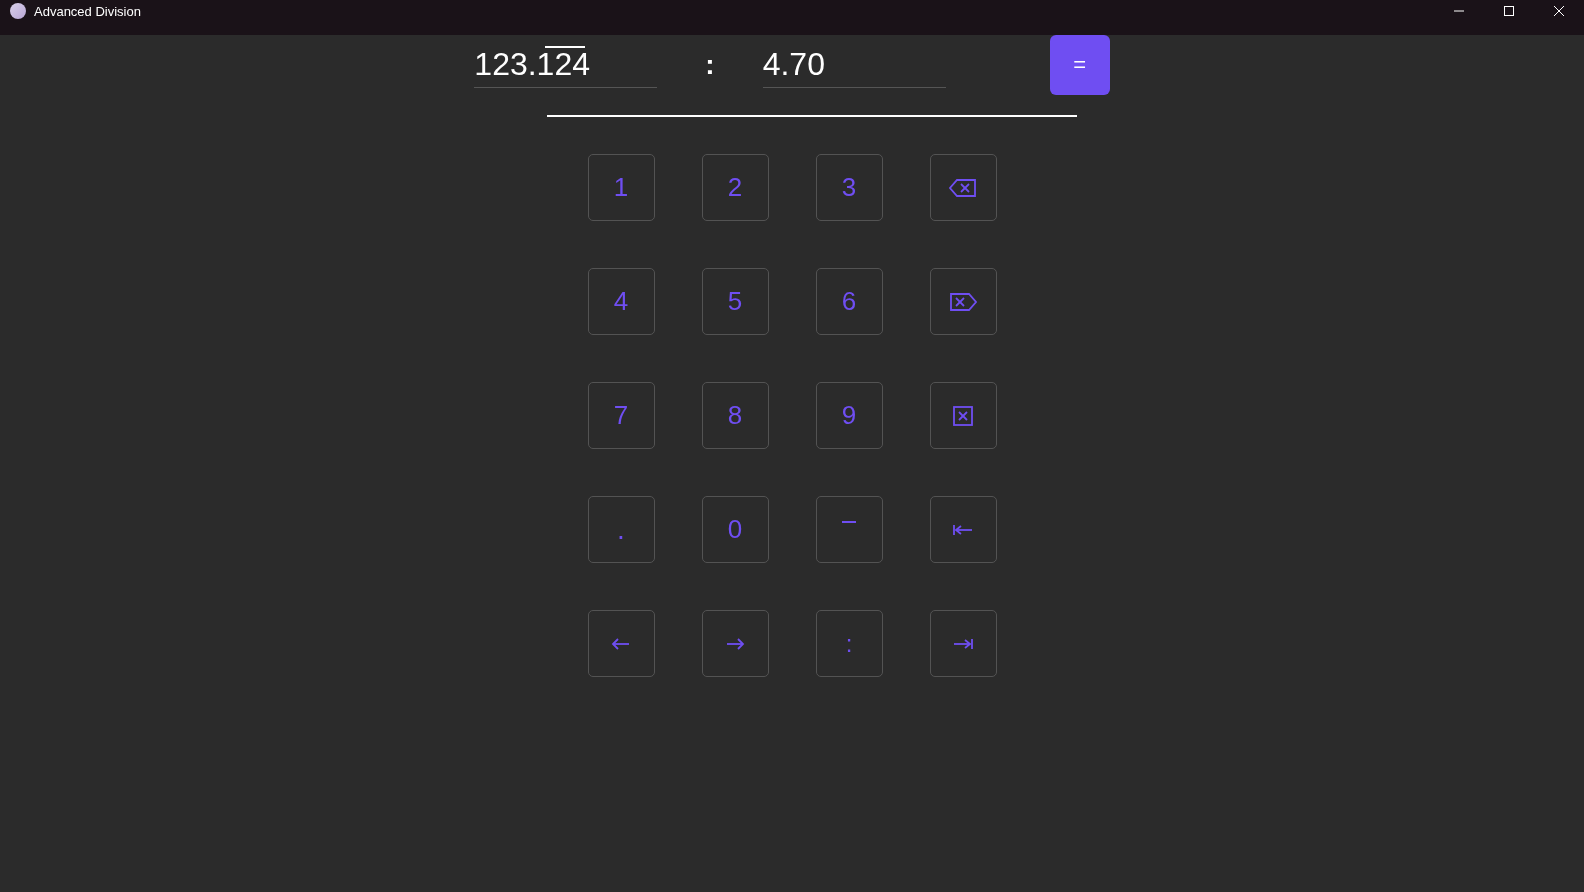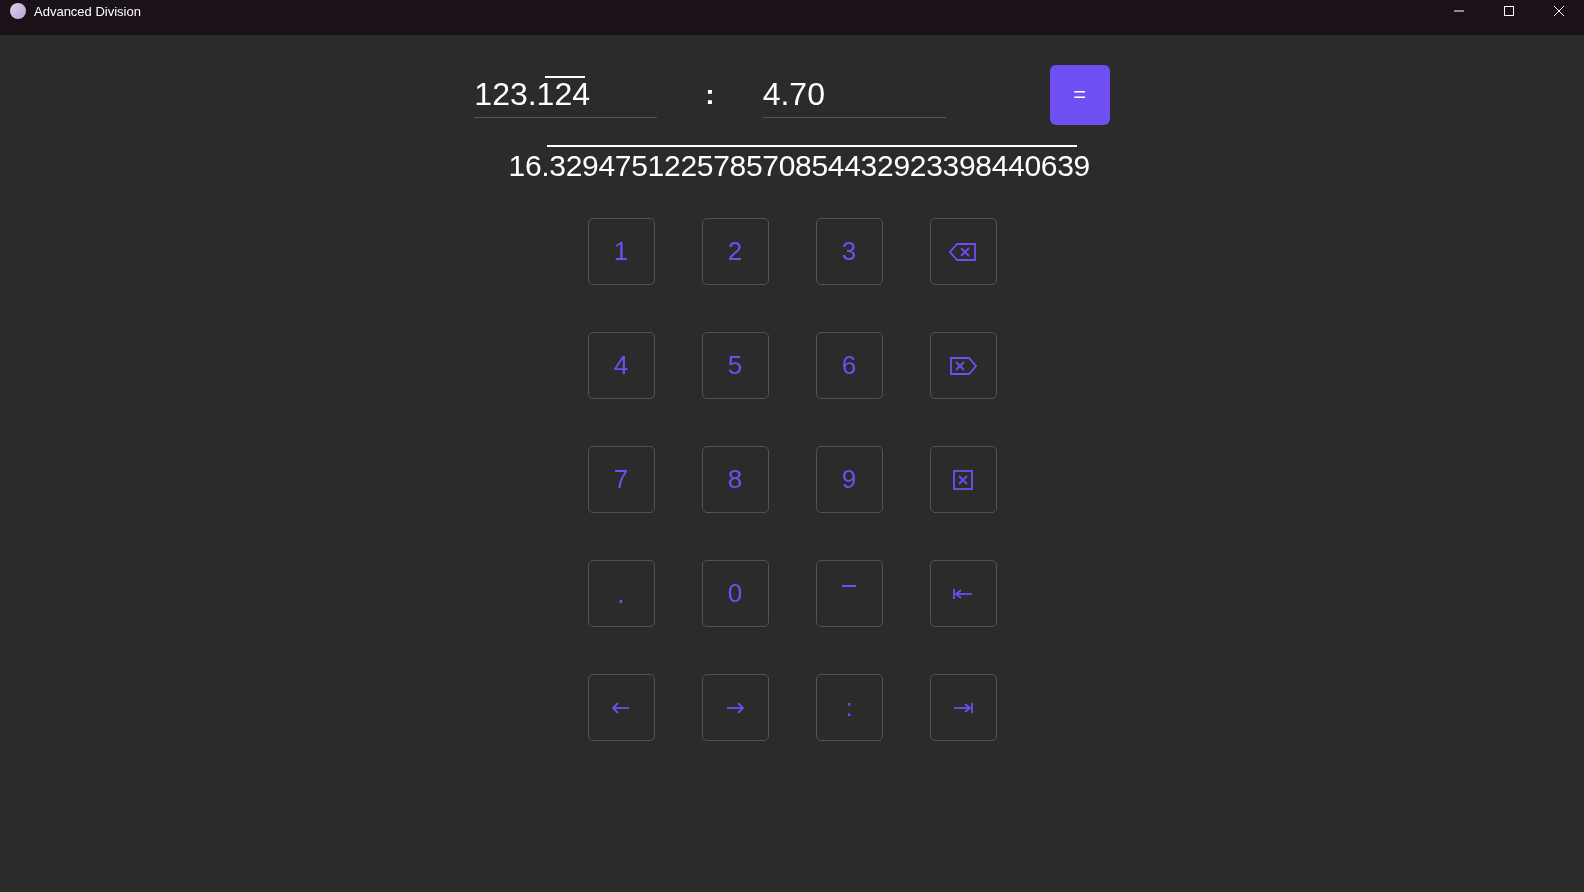--- a/index.html
+++ b/index.html
@@ -58,21 +58,20 @@
       color: #fff;
       cursor: pointer;
     }
     
     .titlebar-btn svg {
       stroke: #fff;
       fill: none;
     }
     
     .content {
-      padding-top: 30px;
       display: flex;
       flex-direction: column;
       align-items: center;
     }
     
     .input-row {
       display: flex;
       align-items: center;
       gap: 48px;
       margin-bottom: 20px;
@@ -225,21 +224,20 @@
     </div>
     <div class="divider-colon">:</div>
     <div class="input-field">
       <div class="input-text">4.70</div>
     </div>
     <button class="equals-btn">=</button>
   </div>
 
   <div class="result-row">
     <div class="result-line"></div>
-    <div class="result-text">16.329475122578570854432923398440639</div>
   </div>
 
   <div class="keypad">
     <button class="key">1</button>
     <button class="key">2</button>
     <button class="key">3</button>
     <button class="key">
       <svg width="28" height="20" viewBox="0 0 28 20">
         <path d="M8 2 L26 2 L26 18 L8 18 L1 10 Z"></path>
         <line x1="12" y1="6" x2="20" y2="14"></line>

